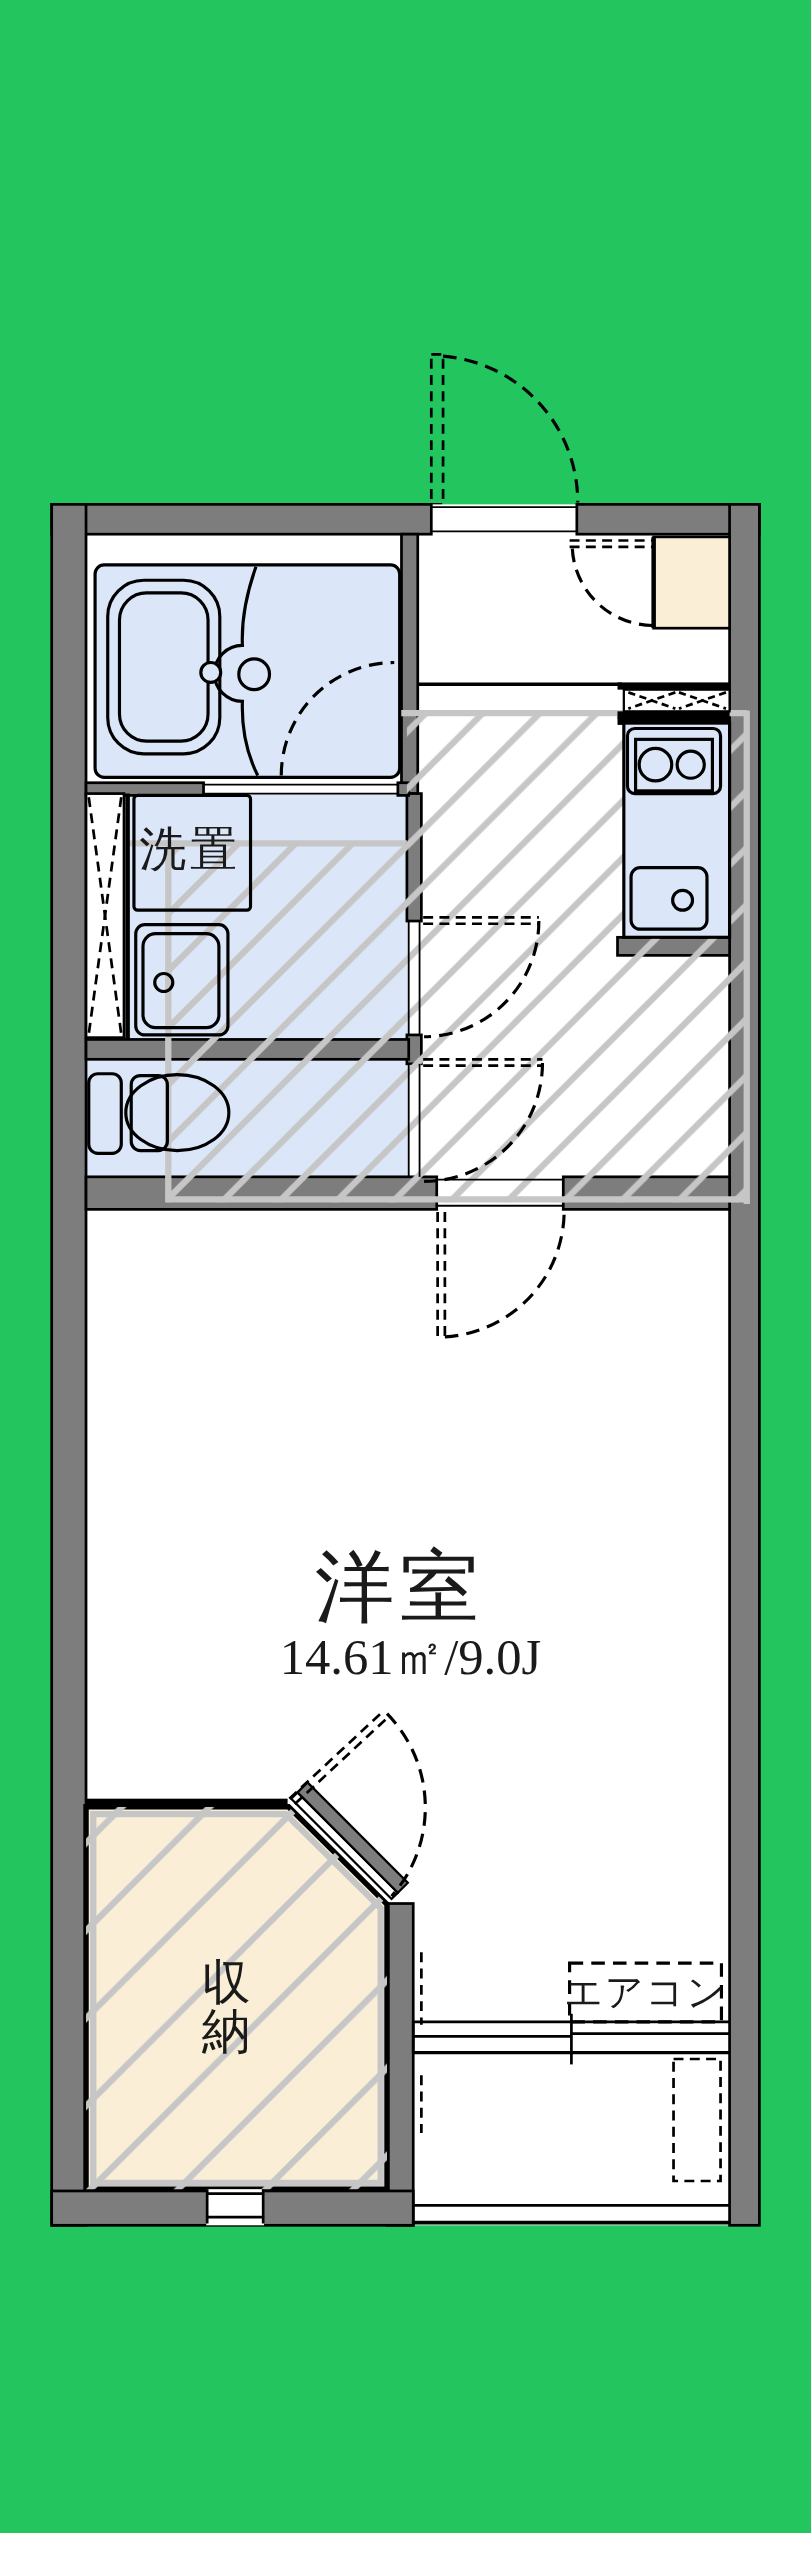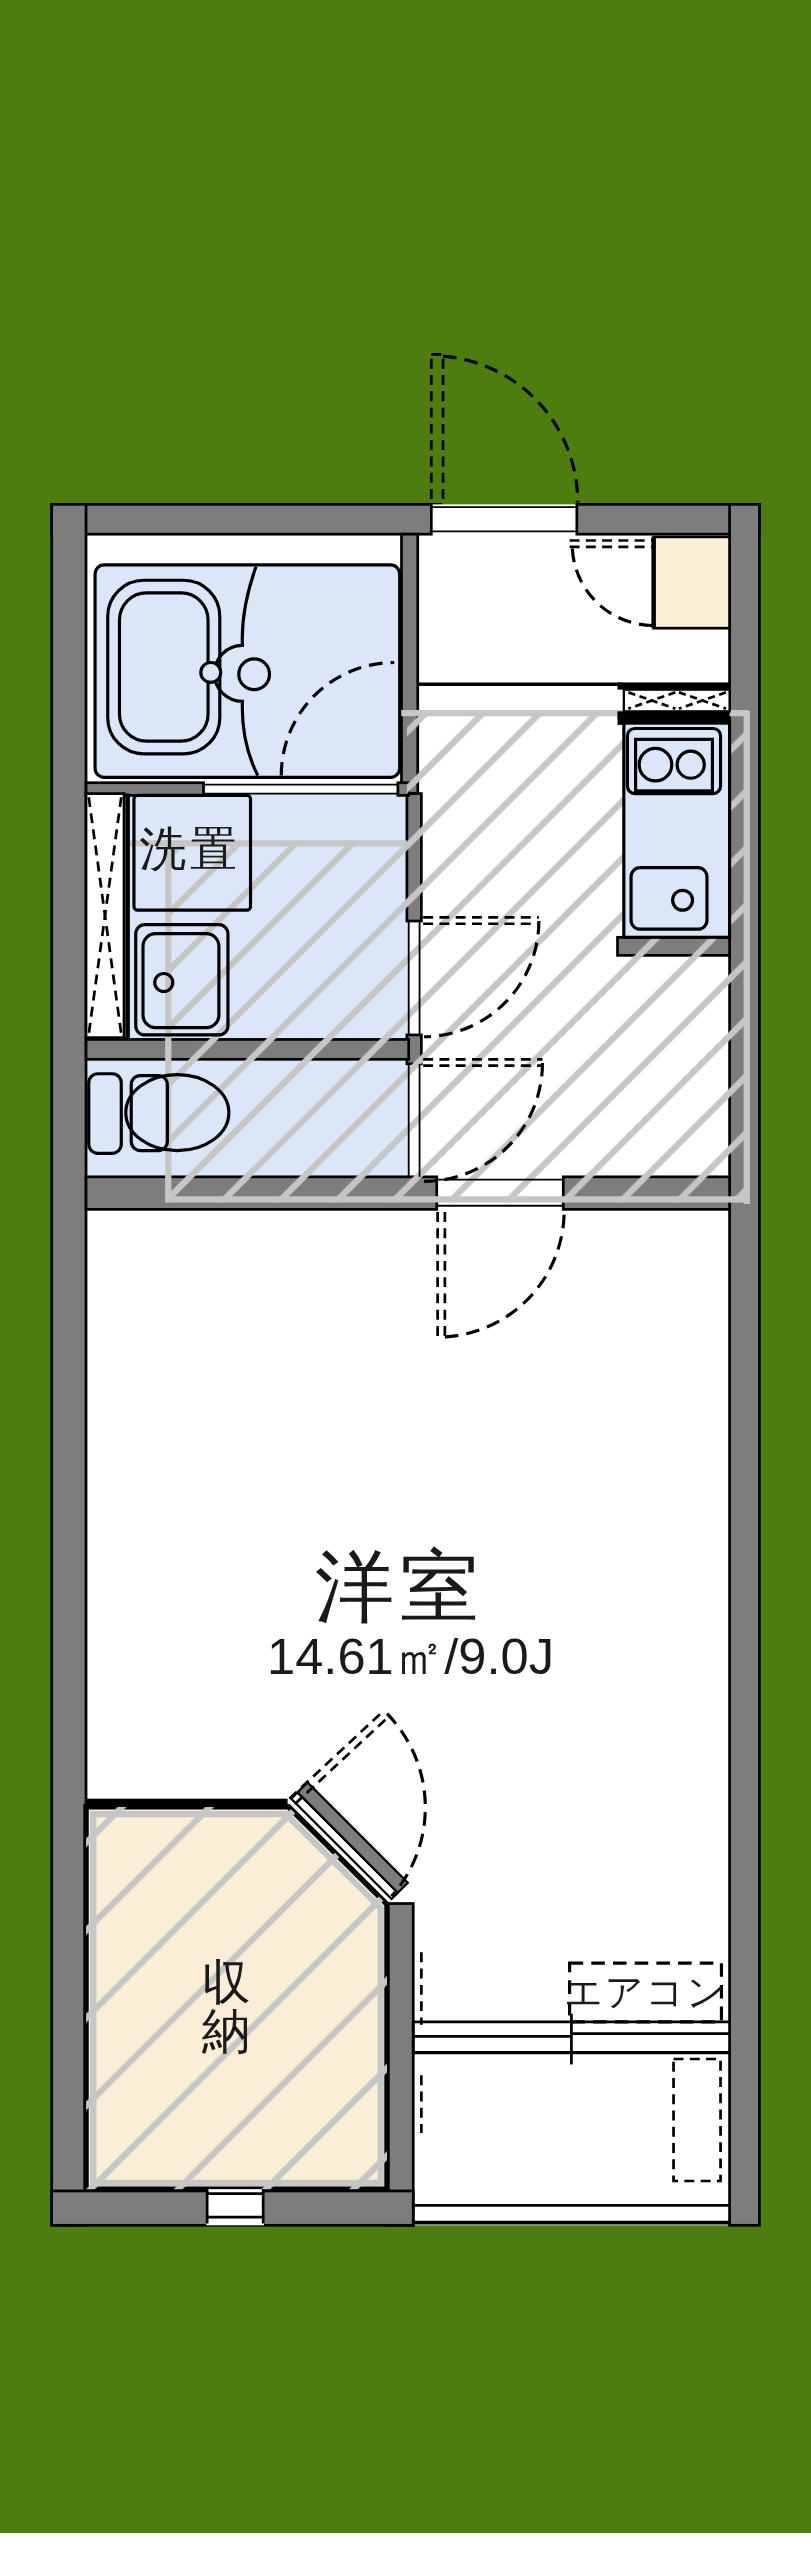--- a/index.html
+++ b/index.html
@@ -1,16 +1,16 @@
 <!DOCTYPE html>
 <html style="--c-wall: #7d7d7d; --c-water: #dbe7f8; --c-cream: #faefd6; --c-hatch: #c6c6c6; --c-line: #000000;font-size:14.5px"><head>
 <meta charset="utf-8">
 <style>
   html,body{margin:0;padding:0;background:#fff;}
-  #stage{position:relative;width:812px;height:2533px;background:#4d7c0f;font-family:Liberation Sans, sans-serif;}
+  #stage{position:relative;width:812px;height:2533px;background:#22c55e;font-family:Liberation Serif, serif;}
   svg{display:block}
   .wall{fill:var(--c-wall);stroke:#000;stroke-width:3;}
   .water{fill:var(--c-water);}
   .cream{fill:var(--c-cream);}
   .white{fill:#fff;}
   .ln{stroke:#000;fill:none;}
   .thin{stroke:#000;stroke-width:2;fill:none;}
   .fixture{fill:none;stroke:#000;stroke-width:3.5;}
   .fixture-f{fill:var(--c-water);stroke:#000;stroke-width:3.5;}
   .door{fill:none;stroke:#000;stroke-width:3.5;stroke-dasharray:15 9;}

